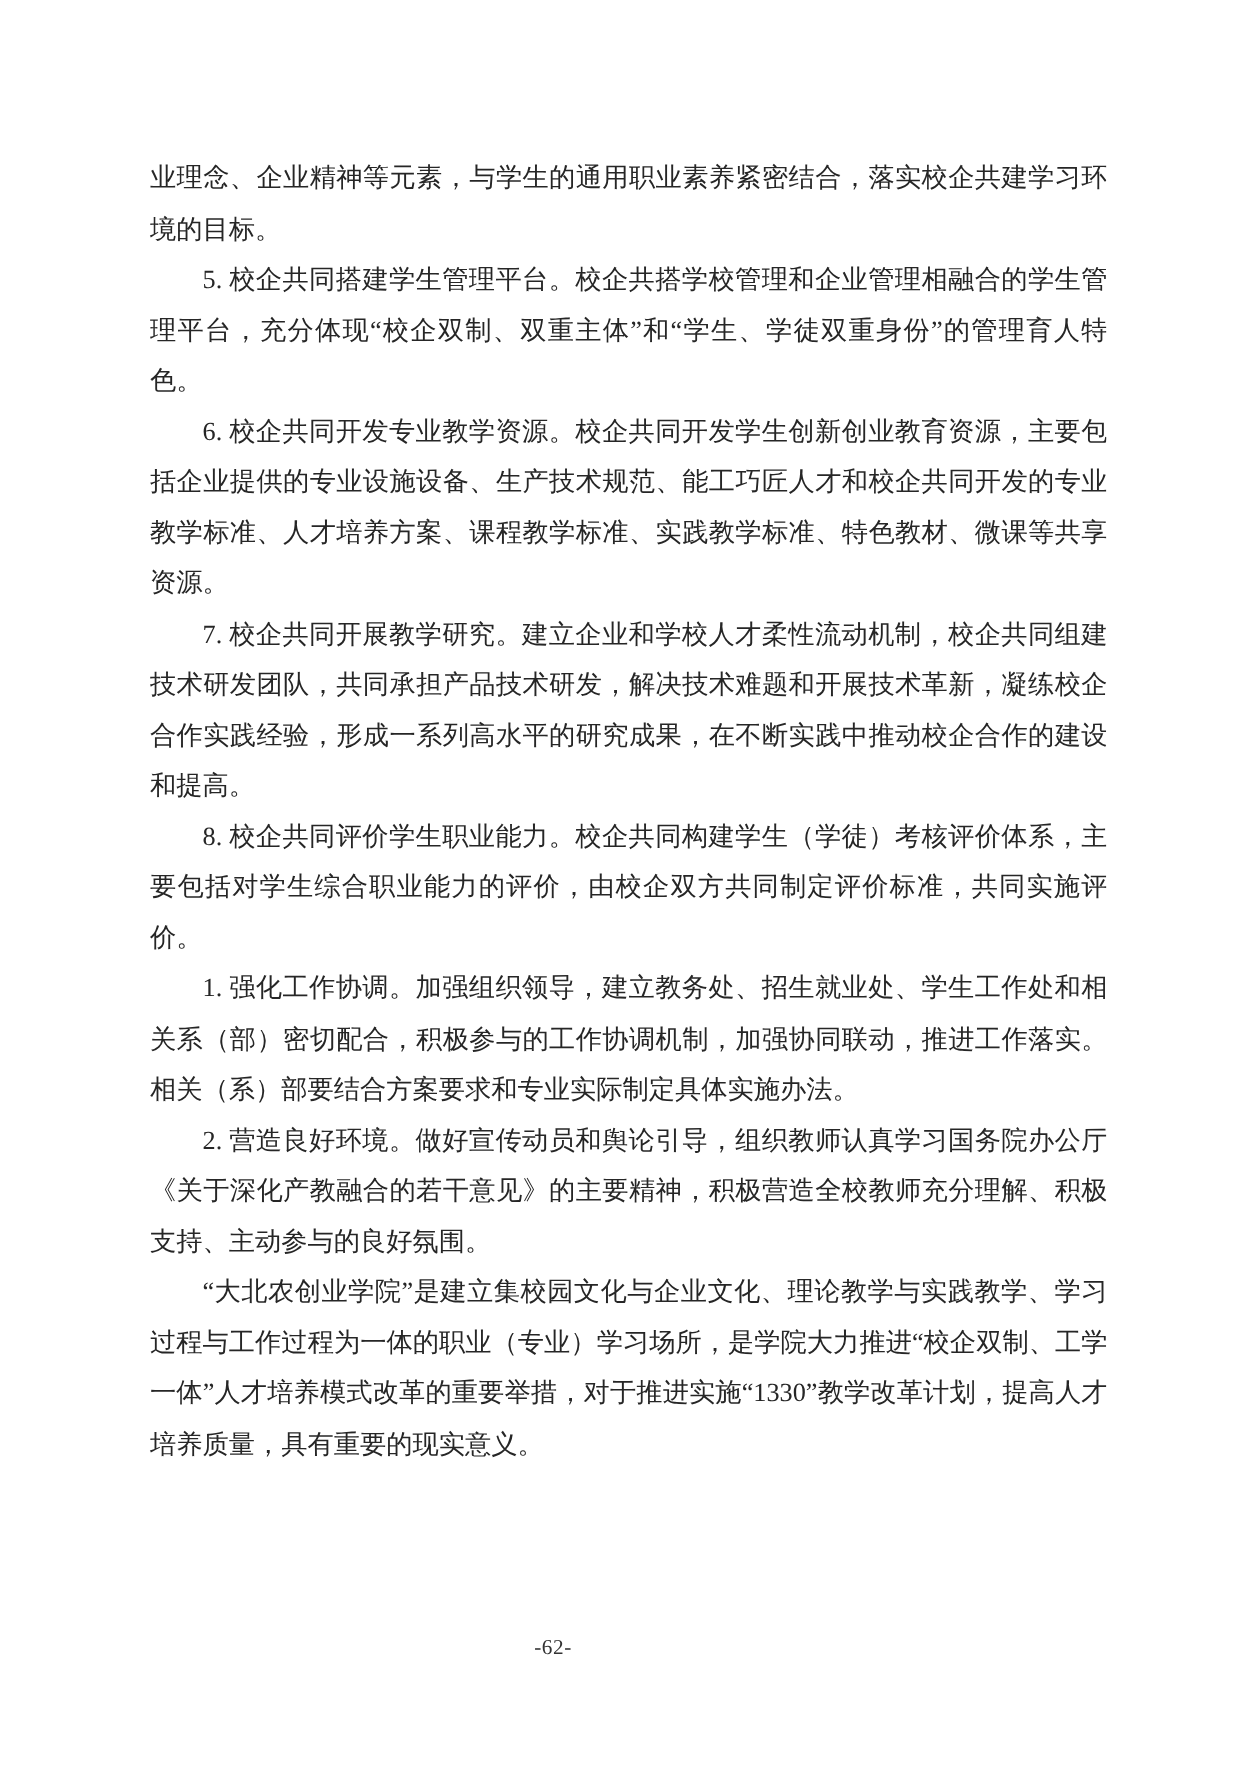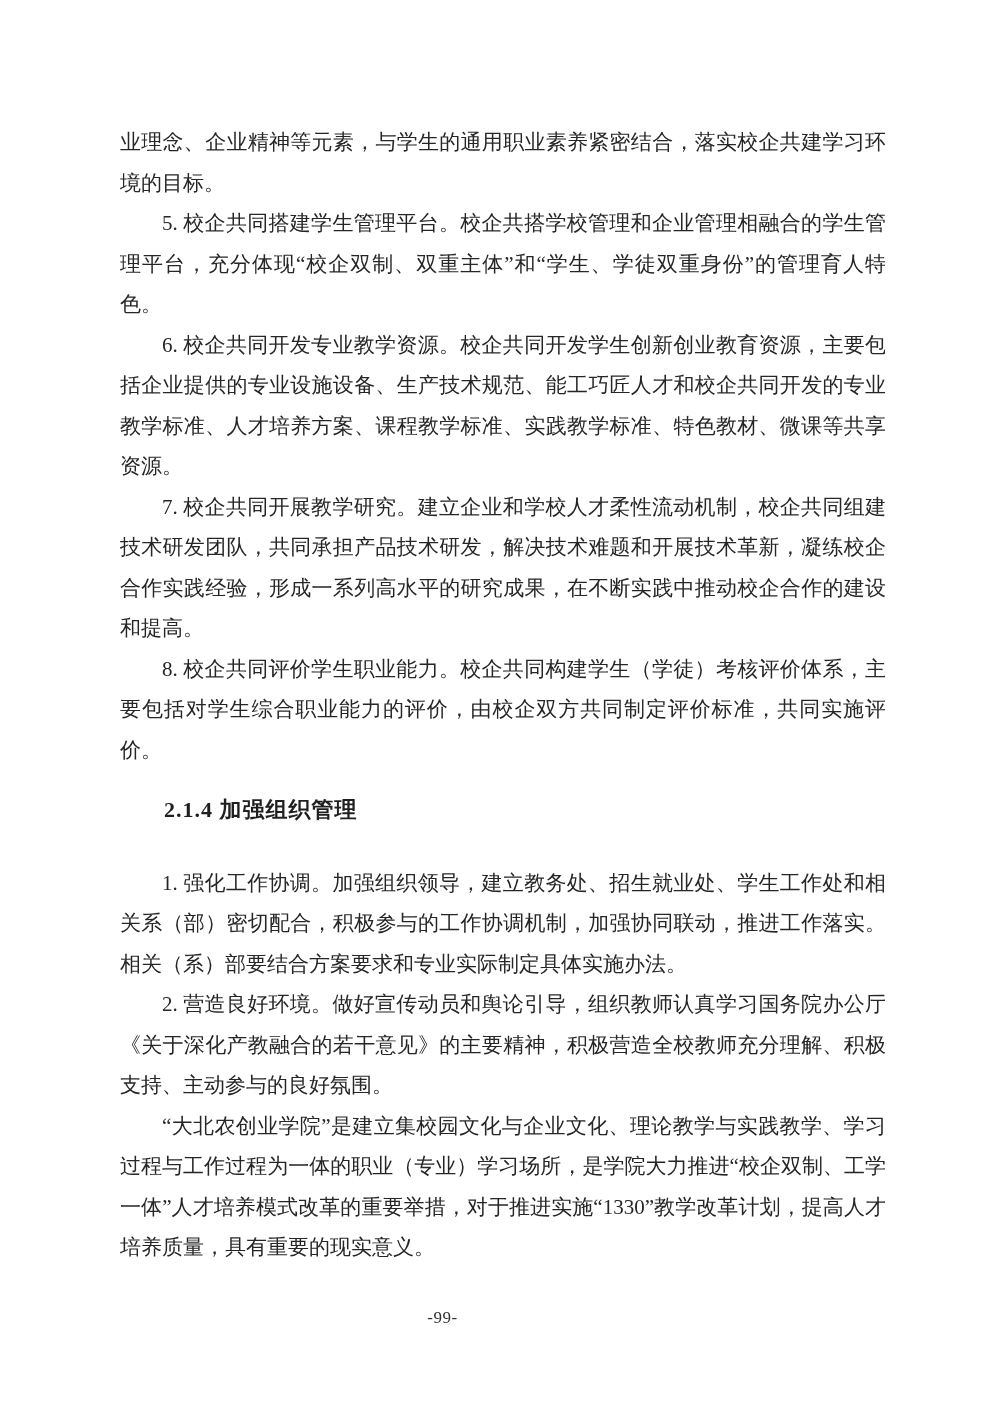--- a/index.html
+++ b/index.html
@@ -56,21 +56,20 @@
 </head>
 <body>
 
 <div class="page">
   <main class="content">
       <p class="para">业理念、企业精神等元素，与学生的通用职业素养紧密结合，落实校企共建学习环境的目标。</p>
       <p class="para indent">5. 校企共同搭建学生管理平台。校企共搭学校管理和企业管理相融合的学生管理平台，充分体现“校企双制、双重主体”和“学生、学徒双重身份”的管理育人特色。</p>
       <p class="para indent">6. 校企共同开发专业教学资源。校企共同开发学生创新创业教育资源，主要包括企业提供的专业设施设备、生产技术规范、能工巧匠人才和校企共同开发的专业教学标准、人才培养方案、课程教学标准、实践教学标准、特色教材、微课等共享资源。</p>
       <p class="para indent">7. 校企共同开展教学研究。建立企业和学校人才柔性流动机制，校企共同组建技术研发团队，共同承担产品技术研发，解决技术难题和开展技术革新，凝练校企合作实践经验，形成一系列高水平的研究成果，在不断实践中推动校企合作的建设和提高。</p>
       <p class="para indent">8. 校企共同评价学生职业能力。校企共同构建学生（学徒）考核评价体系，主要包括对学生综合职业能力的评价，由校企双方共同制定评价标准，共同实施评价。</p>
-      <h3 class="heading">2.1.4 加强组织管理</h3>
       <p class="para indent">1. 强化工作协调。加强组织领导，建立教务处、招生就业处、学生工作处和相关系（部）密切配合，积极参与的工作协调机制，加强协同联动，推进工作落实。相关（系）部要结合方案要求和专业实际制定具体实施办法。</p>
       <p class="para indent">2. 营造良好环境。做好宣传动员和舆论引导，组织教师认真学习国务院办公厅《关于深化产教融合的若干意见》的主要精神，积极营造全校教师充分理解、积极支持、主动参与的良好氛围。</p>
       <p class="para indent">“大北农创业学院”是建立集校园文化与企业文化、理论教学与实践教学、学习过程与工作过程为一体的职业（专业）学习场所，是学院大力推进“校企双制、工学一体”人才培养模式改革的重要举措，对于推进实施“1330”教学改革计划，提高人才培养质量，具有重要的现实意义。</p>
     </main>
   <div class="footer">
-    <span>-99-</span>
+    <span>-62-</span>
   </div>
 </div>
 
 </body></html>

